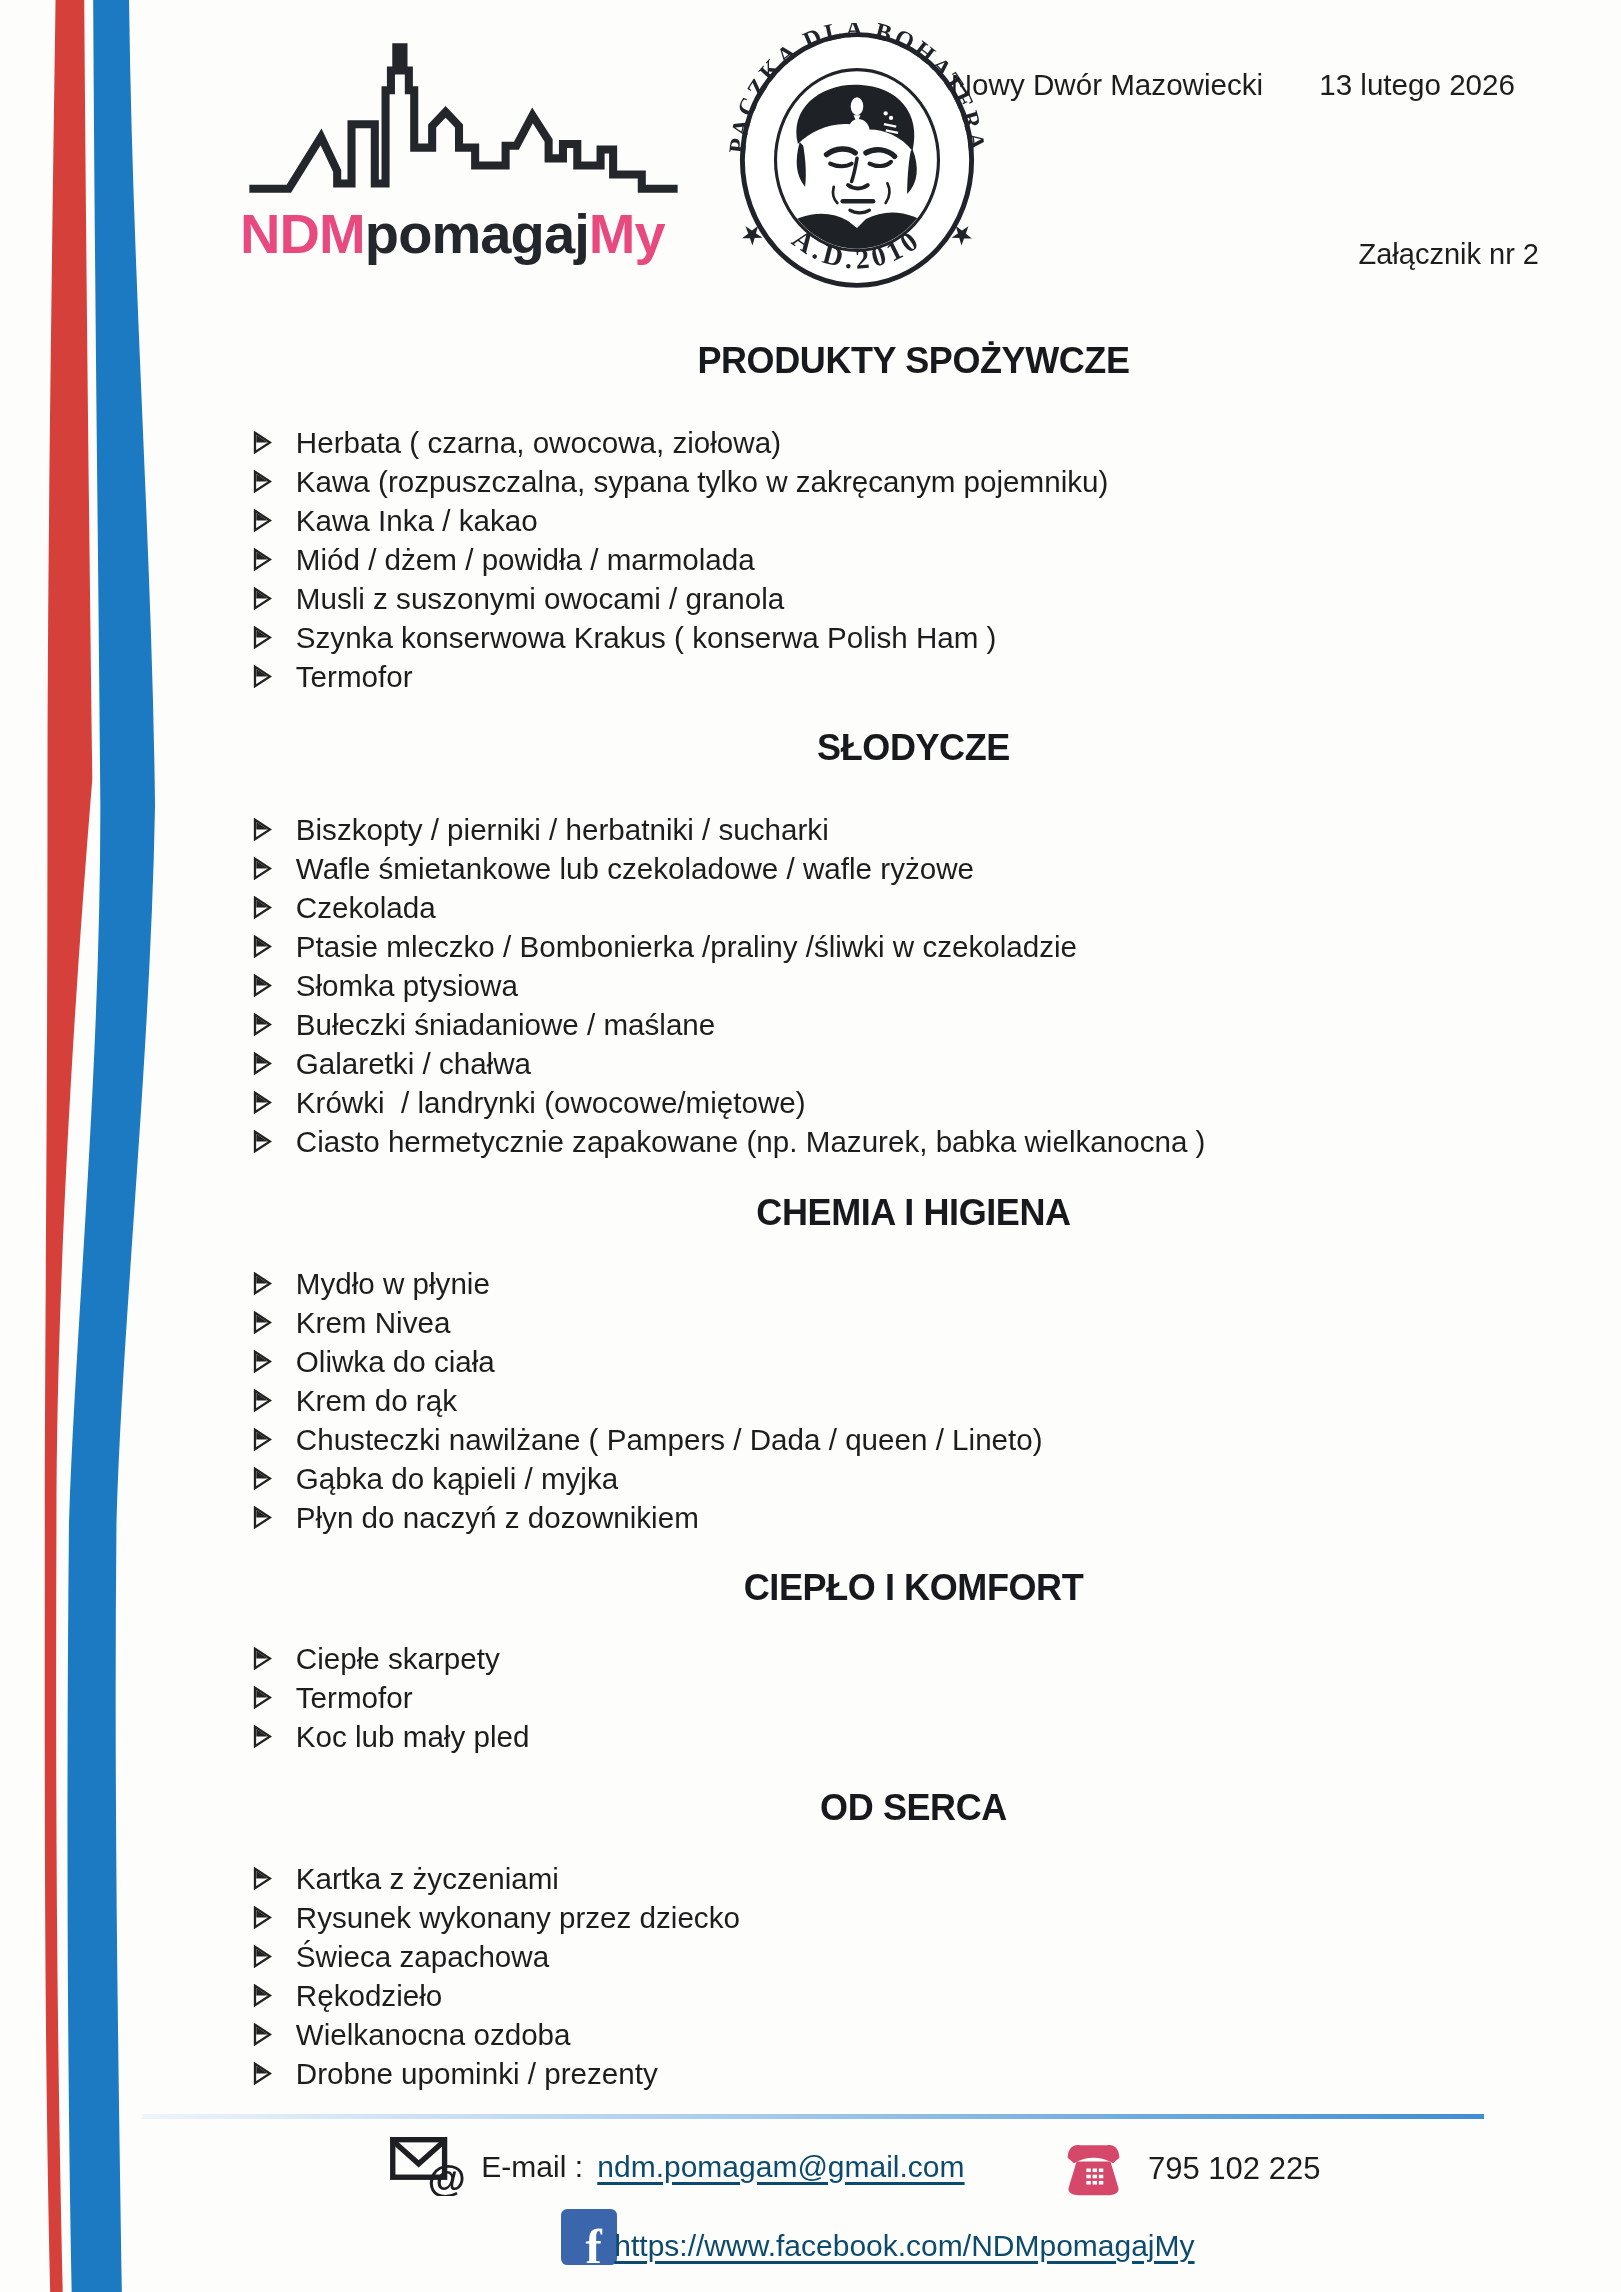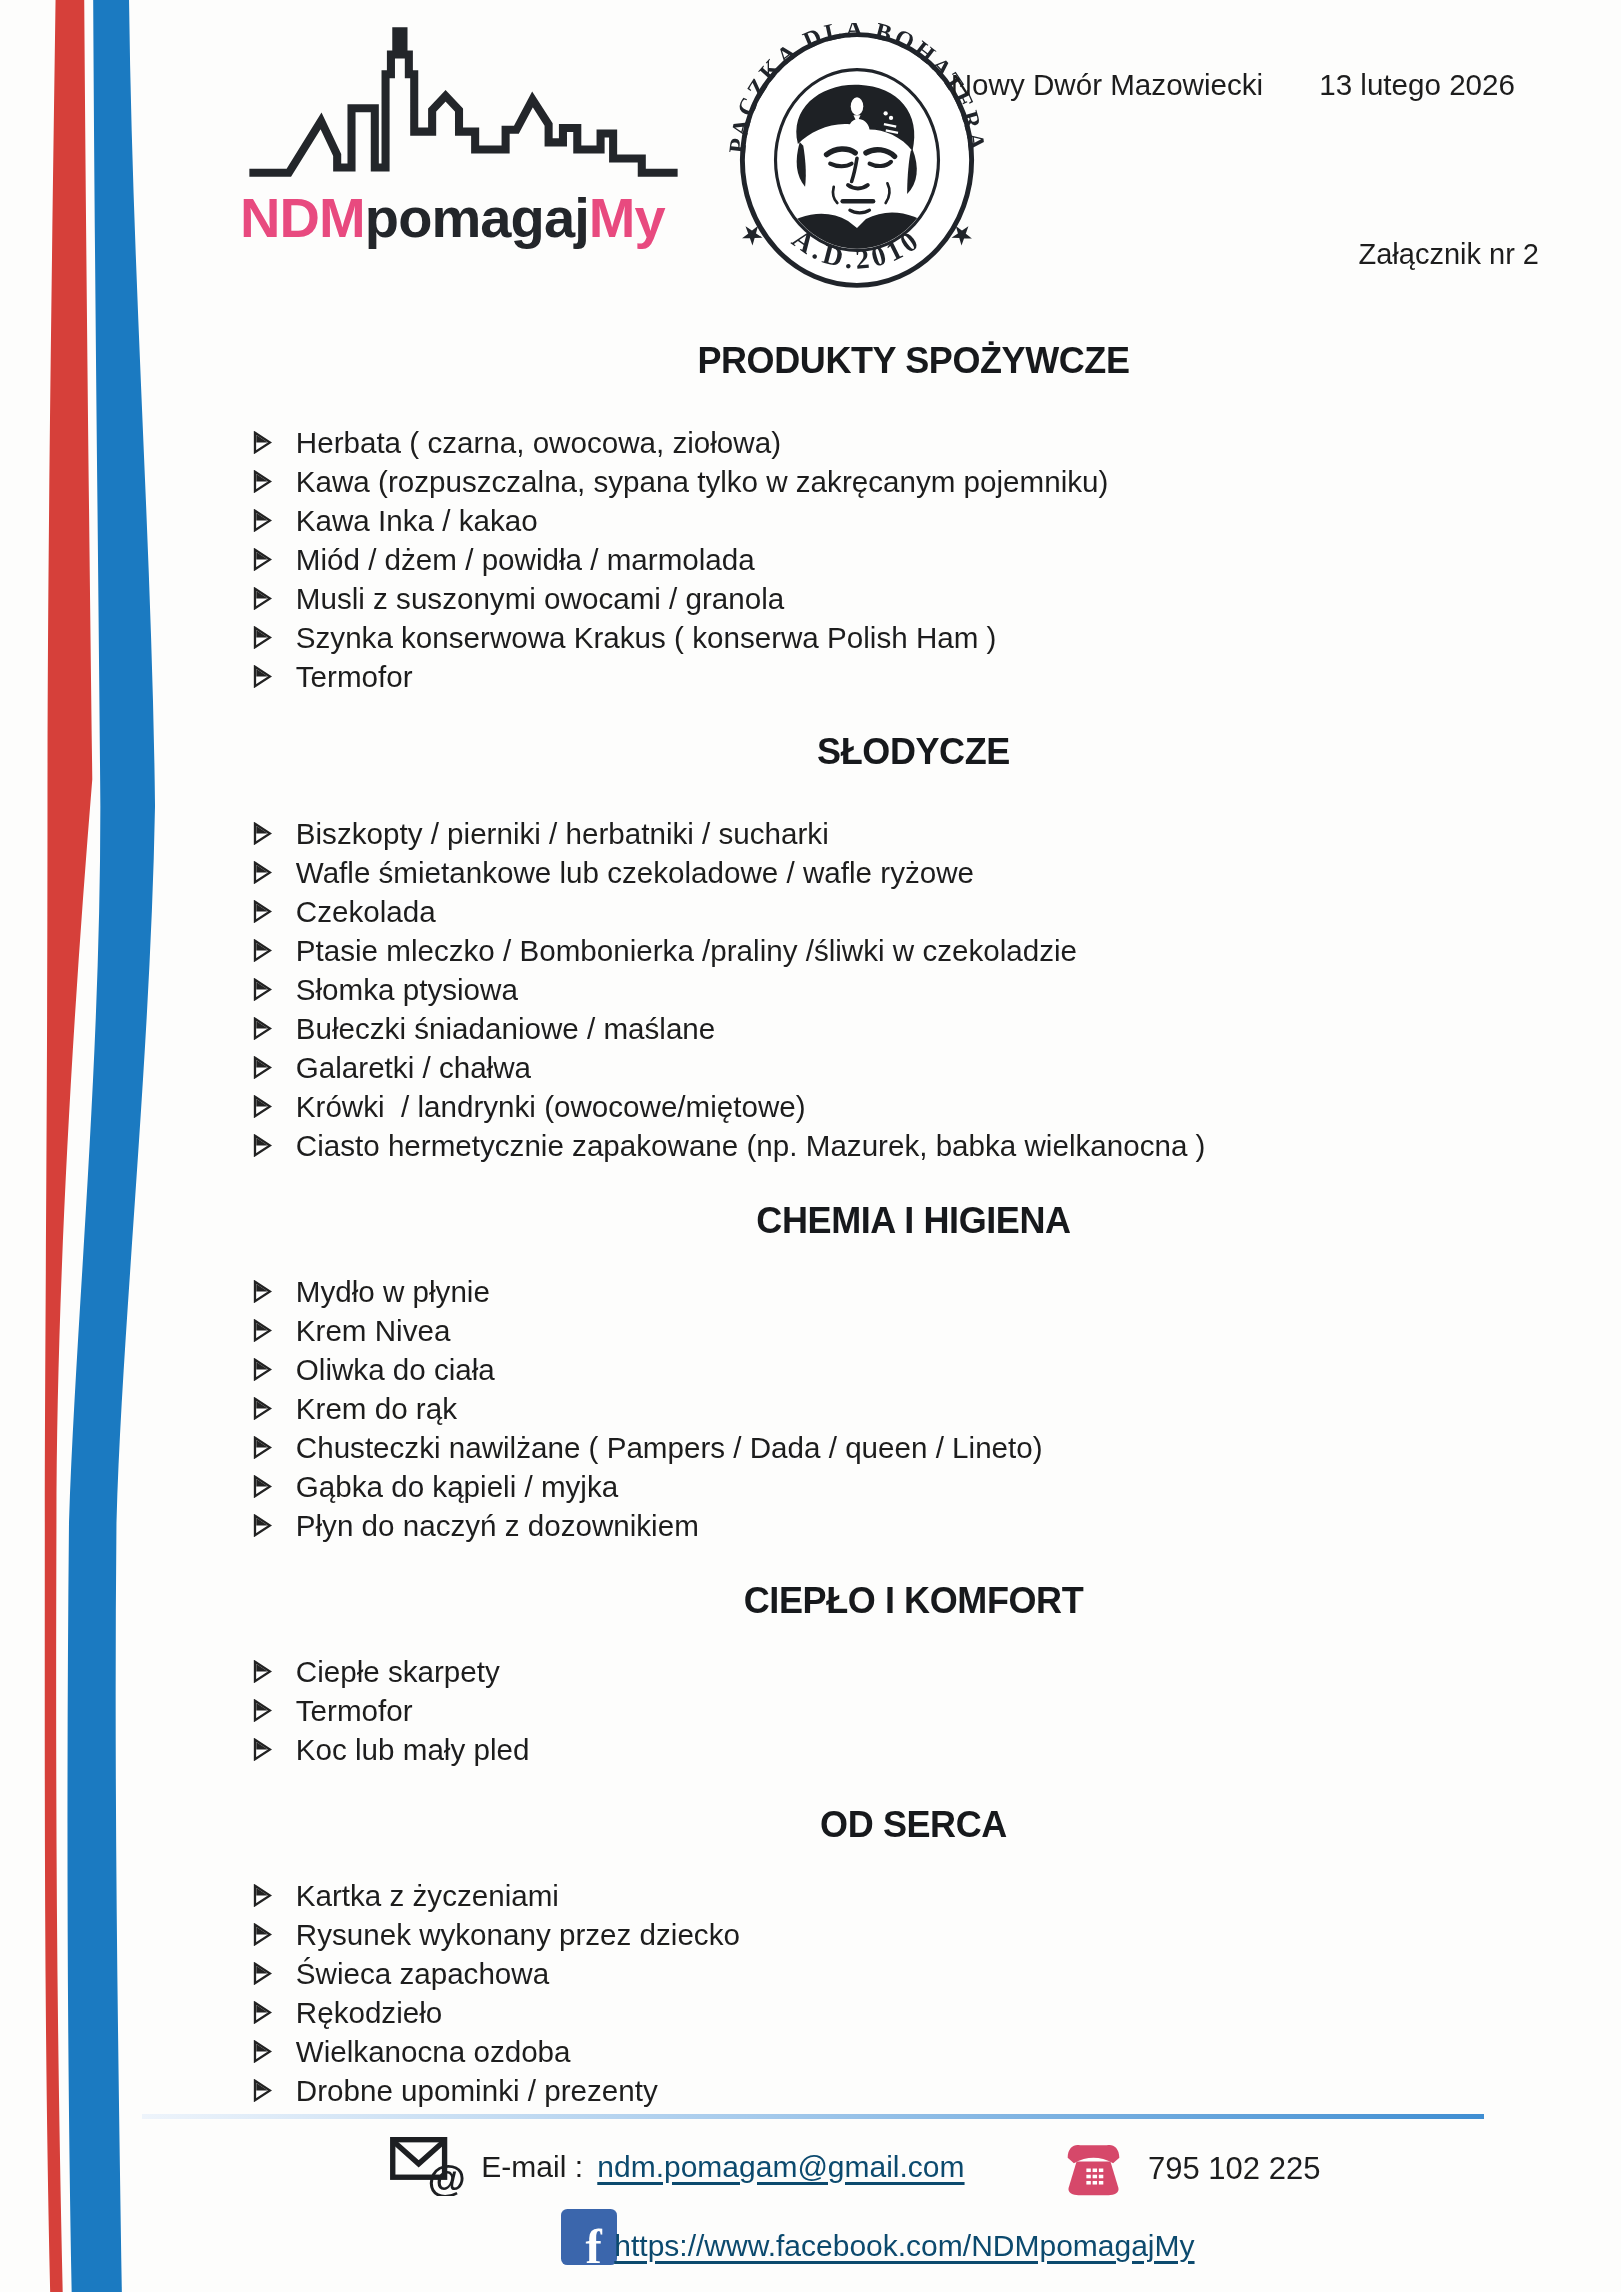--- a/index.html
+++ b/index.html
@@ -3,36 +3,36 @@
 <meta charset="utf-8">
 <style>
   html,body{margin:0;padding:0;background:#d8d8d8;}
   .page{position:relative;width:1621px;height:2293px;background:#fdfdfc;overflow:hidden;
         font-family:"Liberation Sans",sans-serif;color:#1d1d1d;}
 
   
   .ribbon{position:absolute;left:0;top:0;width:224px;height:2293px;}
 
   
-  .logo-block{position:absolute;left:240px;top:24px;width:457px;}
+  .logo-block{position:absolute;left:240px;top:40px;width:457px;}
   .skyline{display:block;margin-left:3.6px;}
   .logo-text{font-size:56px;font-weight:bold;letter-spacing:-0.9px;margin-top:3.6px;white-space:nowrap;}
   .logo-pink{color:#e84a7f;}
   .logo-dark{color:#23262a;}
 
   .stamp{position:absolute;left:727px;top:23px;}
   .stamp text{font-family:"Liberation Serif",serif;font-weight:bold;fill:#20242a;}
 
   .dateline{position:absolute;top:68px;right:106px;display:flex;gap:56px;font-size:29.6px;white-space:nowrap;}
   .attachment{position:absolute;top:238px;right:82px;font-size:29px;}
 
   
   .content{position:relative;margin:0 45px 0 251px;padding-top:309px;}
   .section-title{font-size:36px;font-weight:bold;line-height:43px;letter-spacing:-0.4px;text-align:center;color:#17191c;}
-  .section{margin-top:34px;}
+  .section{margin-top:18px;}
   #sections > .section:first-child{margin-top:12px;}
   .item-list{list-style:none;margin:9px 0 0 0;padding:0;}
   #sections > .section:nth-child(1) .item-list,
   #sections > .section:nth-child(2) .item-list{margin-top:41px;}
   .list-item{display:flex;align-items:flex-start;font-size:29.6px;line-height:39px;}
   .bullet{flex:0 0 auto;width:19px;height:23px;margin:8px 24px 0 1.8px;}
   .item-text{white-space:pre-wrap;}
 
   
   .rule{position:absolute;left:142px;top:2114px;width:1342px;height:4.5px;

